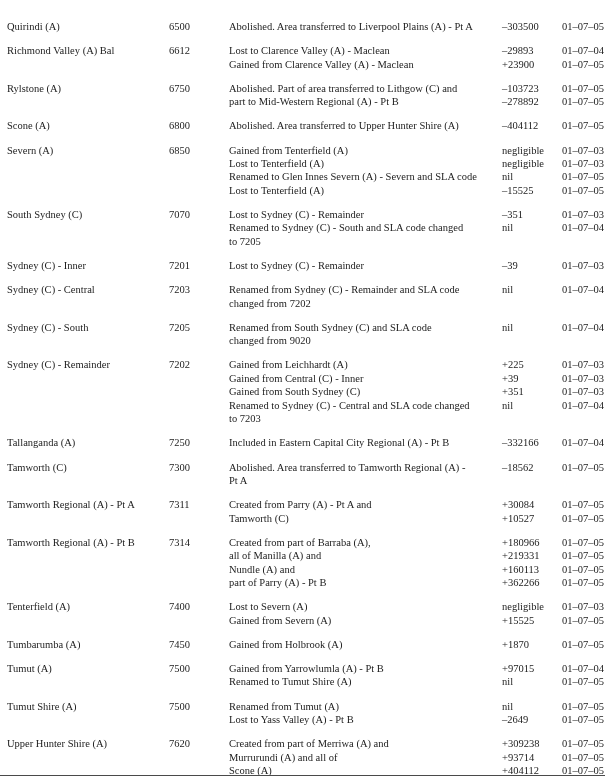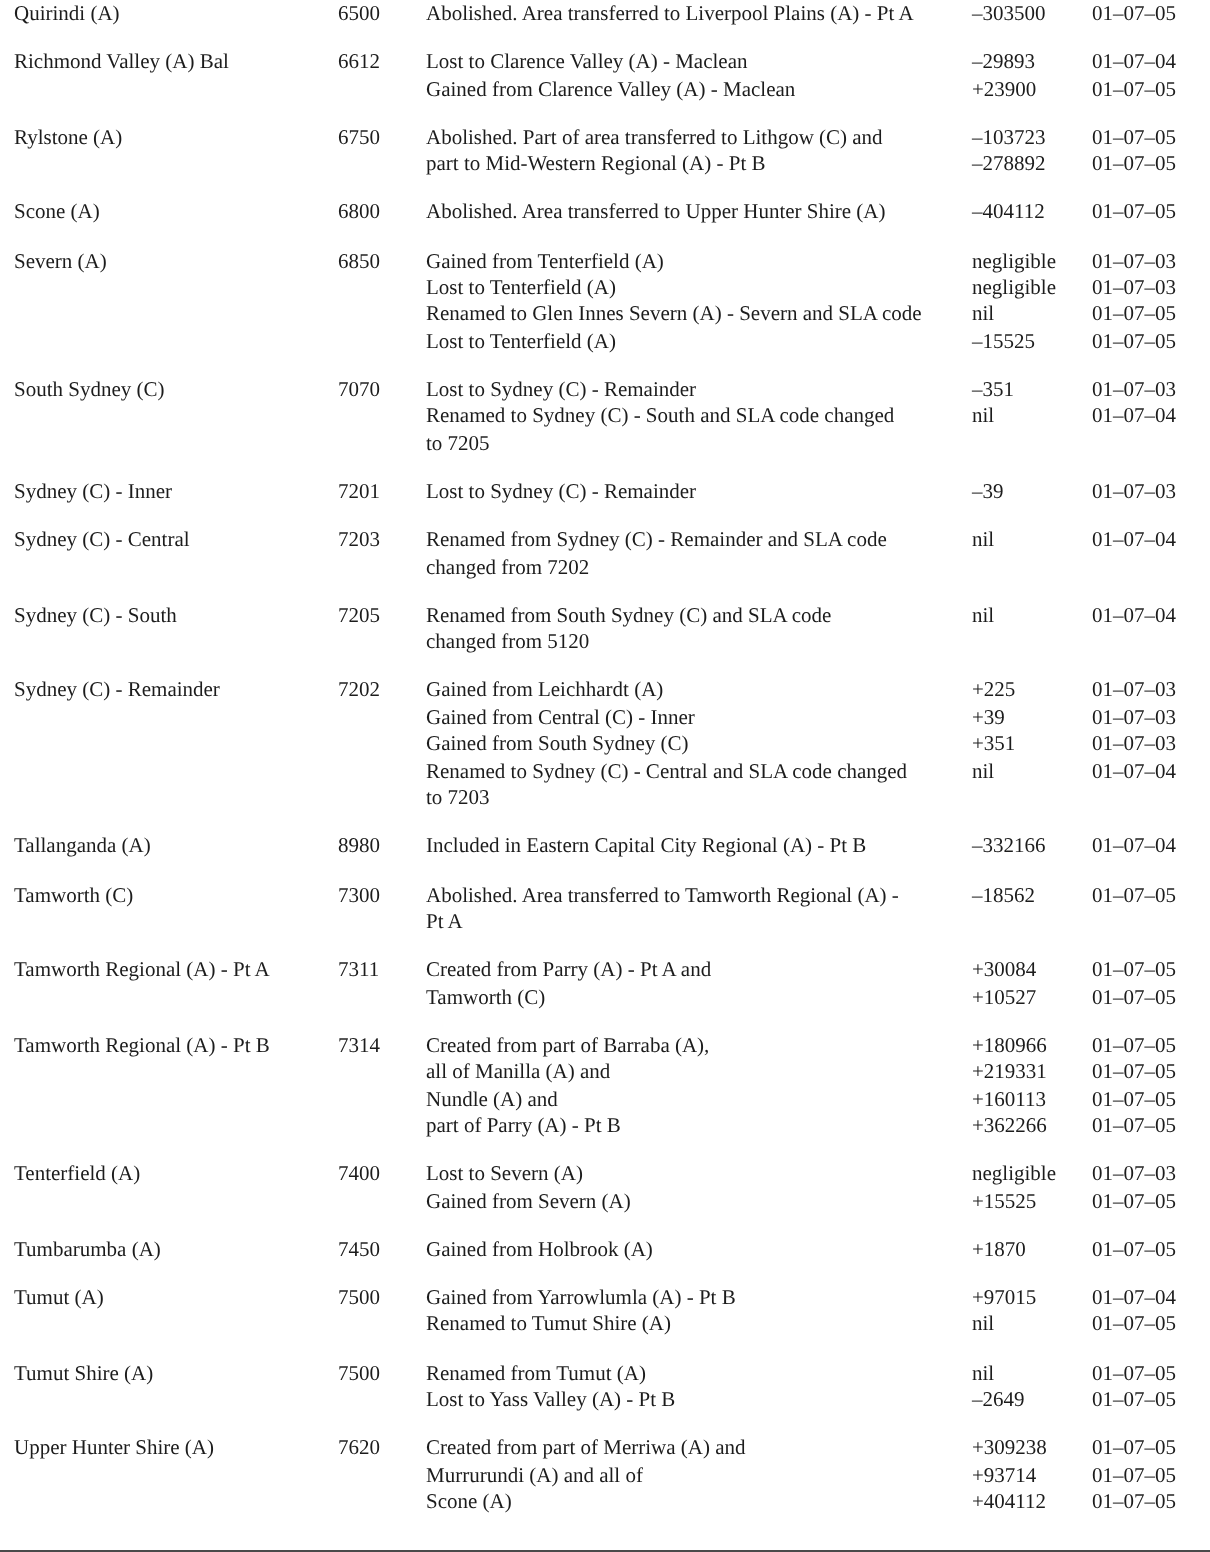--- a/index.html
+++ b/index.html
@@ -1,21 +1,21 @@
 <!DOCTYPE html>
 <html><head>
 <meta charset="utf-8">
 <style>
   * { margin: 0; padding: 0; box-sizing: border-box; }
   html, body { background: #ffffff; }
   body { width: 605px; }
   .page {
     width: 605px;
     height: 776px;
-    padding: 1px 0 0 7px;
+    padding: 20px 0 0 7px;
     border-bottom: 1px solid #4a4a4a;
     font-family: "Liberation Serif", "DejaVu Serif", serif;
     font-size: 10.5px;
     line-height: 13.4px;
     color: #1c1c1c;
     overflow: hidden;
     background: #ffffff;
   }
   .entry {
     display: grid;
@@ -23,20 +23,21 @@
     margin-bottom: 10.8px;
     align-items: start;
   }
   .c-area { white-space: nowrap; }
   .c-code { white-space: nowrap; }
   .c-lines { }
   .line {
     display: grid;
     grid-template-columns: 273px 60px 59px;
     white-space: nowrap;
+    margin-left: 16px;
   }
   .desc { white-space: nowrap; }
   .val  { white-space: nowrap; }
   .date { white-space: nowrap; }
 </style>
 </head>
 <body>
 
 <div class="page">
   <div>
@@ -171,21 +172,21 @@
       <div class="entry">
         <div class="c-area">Sydney (C) - South</div>
         <div class="c-code">7205</div>
         <div class="c-lines">
           <div class="line">
             <div class="desc">Renamed from South Sydney (C) and SLA code</div>
             <div class="val">nil</div>
             <div class="date">01–07–04</div>
           </div>
           <div class="line">
-            <div class="desc">changed from 5120</div>
+            <div class="desc">changed from 9020</div>
             <div class="val"></div>
             <div class="date"></div>
           </div>
         </div>
       </div>
       <div class="entry">
         <div class="c-area">Sydney (C) - Remainder</div>
         <div class="c-code">7202</div>
         <div class="c-lines">
           <div class="line">
@@ -210,21 +211,21 @@
           </div>
           <div class="line">
             <div class="desc">to 7203</div>
             <div class="val"></div>
             <div class="date"></div>
           </div>
         </div>
       </div>
       <div class="entry">
         <div class="c-area">Tallanganda (A)</div>
-        <div class="c-code">8980</div>
+        <div class="c-code">7250</div>
         <div class="c-lines">
           <div class="line">
             <div class="desc">Included in Eastern Capital City Regional (A) - Pt B</div>
             <div class="val">–332166</div>
             <div class="date">01–07–04</div>
           </div>
         </div>
       </div>
       <div class="entry">
         <div class="c-area">Tamworth (C)</div>

